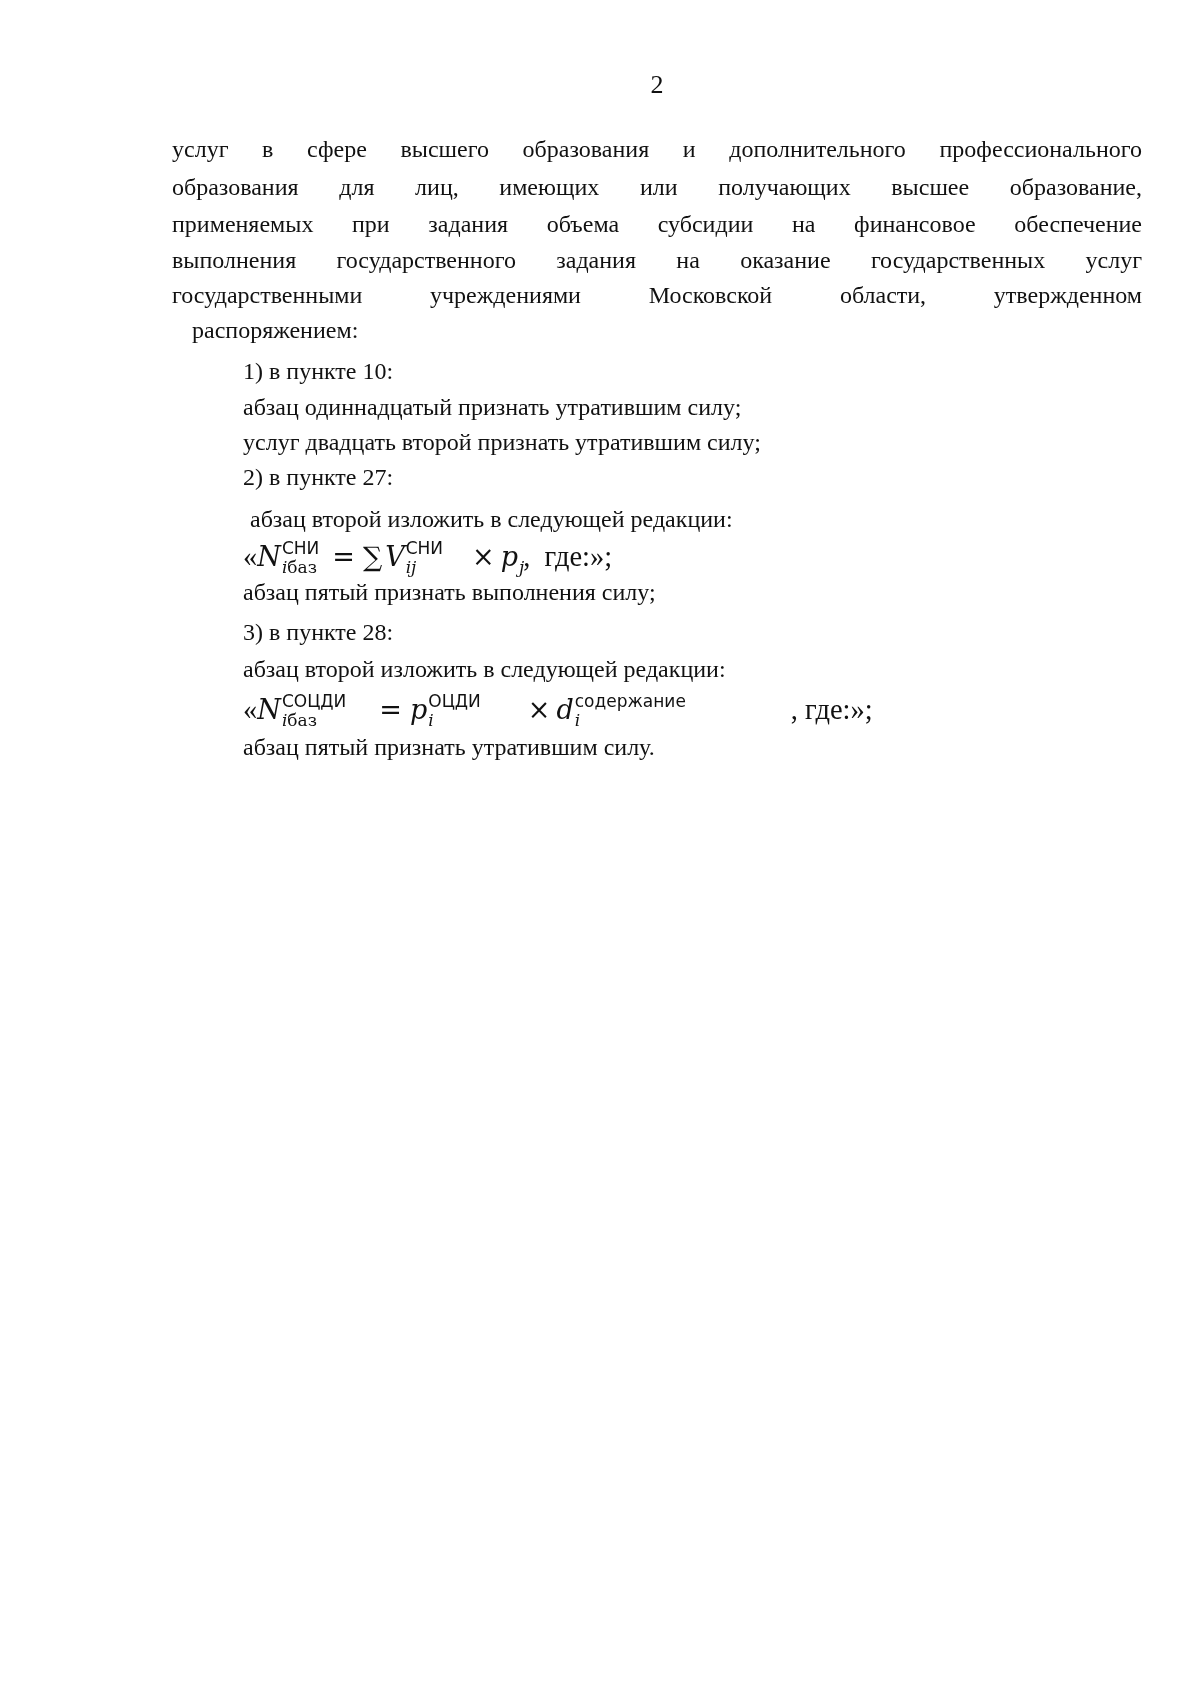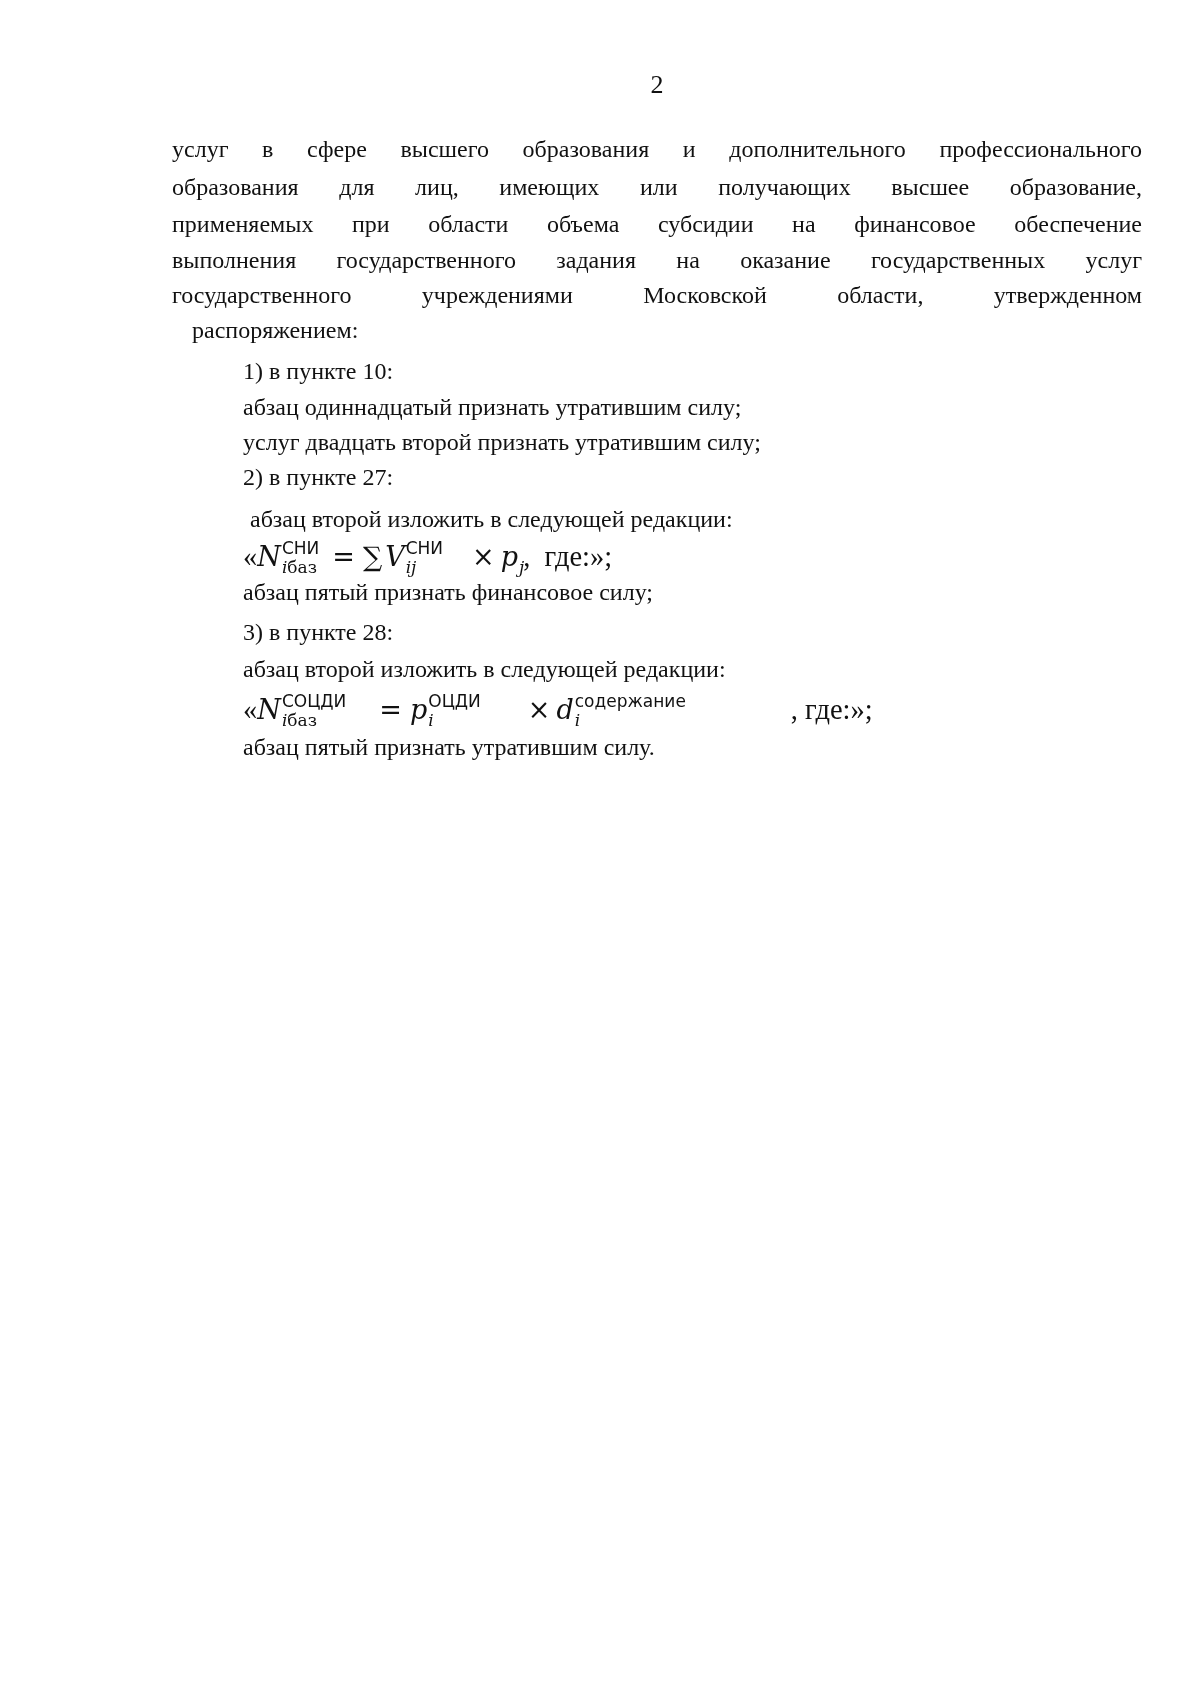--- a/index.html
+++ b/index.html
@@ -93,41 +93,41 @@
 </head>
 <body>
 
 <div>
 
   <div class="page-number">2</div>
 
   <div>
     <div class="line justified" style="top:133px;">услуг в сфере высшего образования и дополнительного профессионального</div>
     <div class="line justified" style="top:171px;">образования для лиц, имеющих или получающих высшее образование,</div>
-    <div class="line justified" style="top:208px;">применяемых при области объема субсидии на финансовое обеспечение</div>
+    <div class="line justified" style="top:208px;">применяемых при задания объема субсидии на финансовое обеспечение</div>
     <div class="line justified" style="top:244px;">выполнения государственного задания на оказание государственных услуг</div>
-    <div class="line justified" style="top:279px;">государственного учреждениями Московской области, утвержденном</div>
+    <div class="line justified" style="top:279px;">государственными учреждениями Московской области, утвержденном</div>
     <div class="line plain" style="top:314px;margin-left:20px;">распоряжением:</div>
   </div>
 
   <div>
     <div class="line indent" style="top:355px;text-align:right;">1) в пункте 10:</div>
     <div class="line indent" style="top:391px;">абзац одиннадцатый признать утратившим силу;</div>
     <div class="line indent" style="top:426px;">услуг двадцать второй признать утратившим силу;</div>
   </div>
 
   <div>
     <div class="line indent" style="top:461px;">2) в пункте 27:</div>
     <div class="line indent-extra" style="top:503px;">абзац второй изложить в следующей редакции:</div>
 
     <div class="formula" style="top:541px;">
       <span>«</span><span class="supsub"><span class="math">N</span></span><span class="supsub"><span class="sup">СНИ</span><span class="sub"><i>i</i><span>баз</span></span></span><span class="spacer" style="width:14px;"></span><span class="math-up">=</span><span class="spacer" style="width:8px;"></span><span class="math-up">∑</span><span class="spacer" style="width:3px;"></span><span class="math">V</span><span class="supsub"><span class="sup">СНИ</span><span class="sub"><i>ij</i></span></span><span class="spacer" style="width:30px;"></span><span class="math-up">×</span><span class="spacer" style="width:6px;"></span><span class="math">p</span><span class="supsub"><span class="sub" style="top:7px;"><i>j</i></span></span><span style="white-space:pre;">,  где:»;</span>
     </div>
 
-    <div class="line indent" style="top:576px;">абзац пятый признать финансовое силу;</div>
+    <div class="line indent" style="top:576px;">абзац пятый признать выполнения силу;</div>
   </div>
 
   <div>
     <div class="line indent" style="top:616px;">3) в пункте 28:</div>
     <div class="line indent" style="top:653px;">абзац второй изложить в следующей редакции:</div>
 
     <div class="formula" style="top:694px;">
       <span>«</span><span class="math">N</span><span class="supsub"><span class="sup">СОЦДИ</span><span class="sub"><i>i</i><span>баз</span></span></span><span class="spacer" style="width:34px;"></span><span class="math-up">=</span><span class="spacer" style="width:8px;"></span><span class="math">p</span><span class="supsub"><span class="sup">ОЦДИ</span><span class="sub"><i>i</i></span></span><span class="spacer" style="width:48px;"></span><span class="math-up">×</span><span class="spacer" style="width:6px;"></span><span class="math">d</span><span class="supsub"><span class="sup">содержание</span><span class="sub"><i>i</i></span></span><span class="spacer" style="width:106px;"></span><span style="white-space:pre;">, где:»;</span>
     </div>
 

